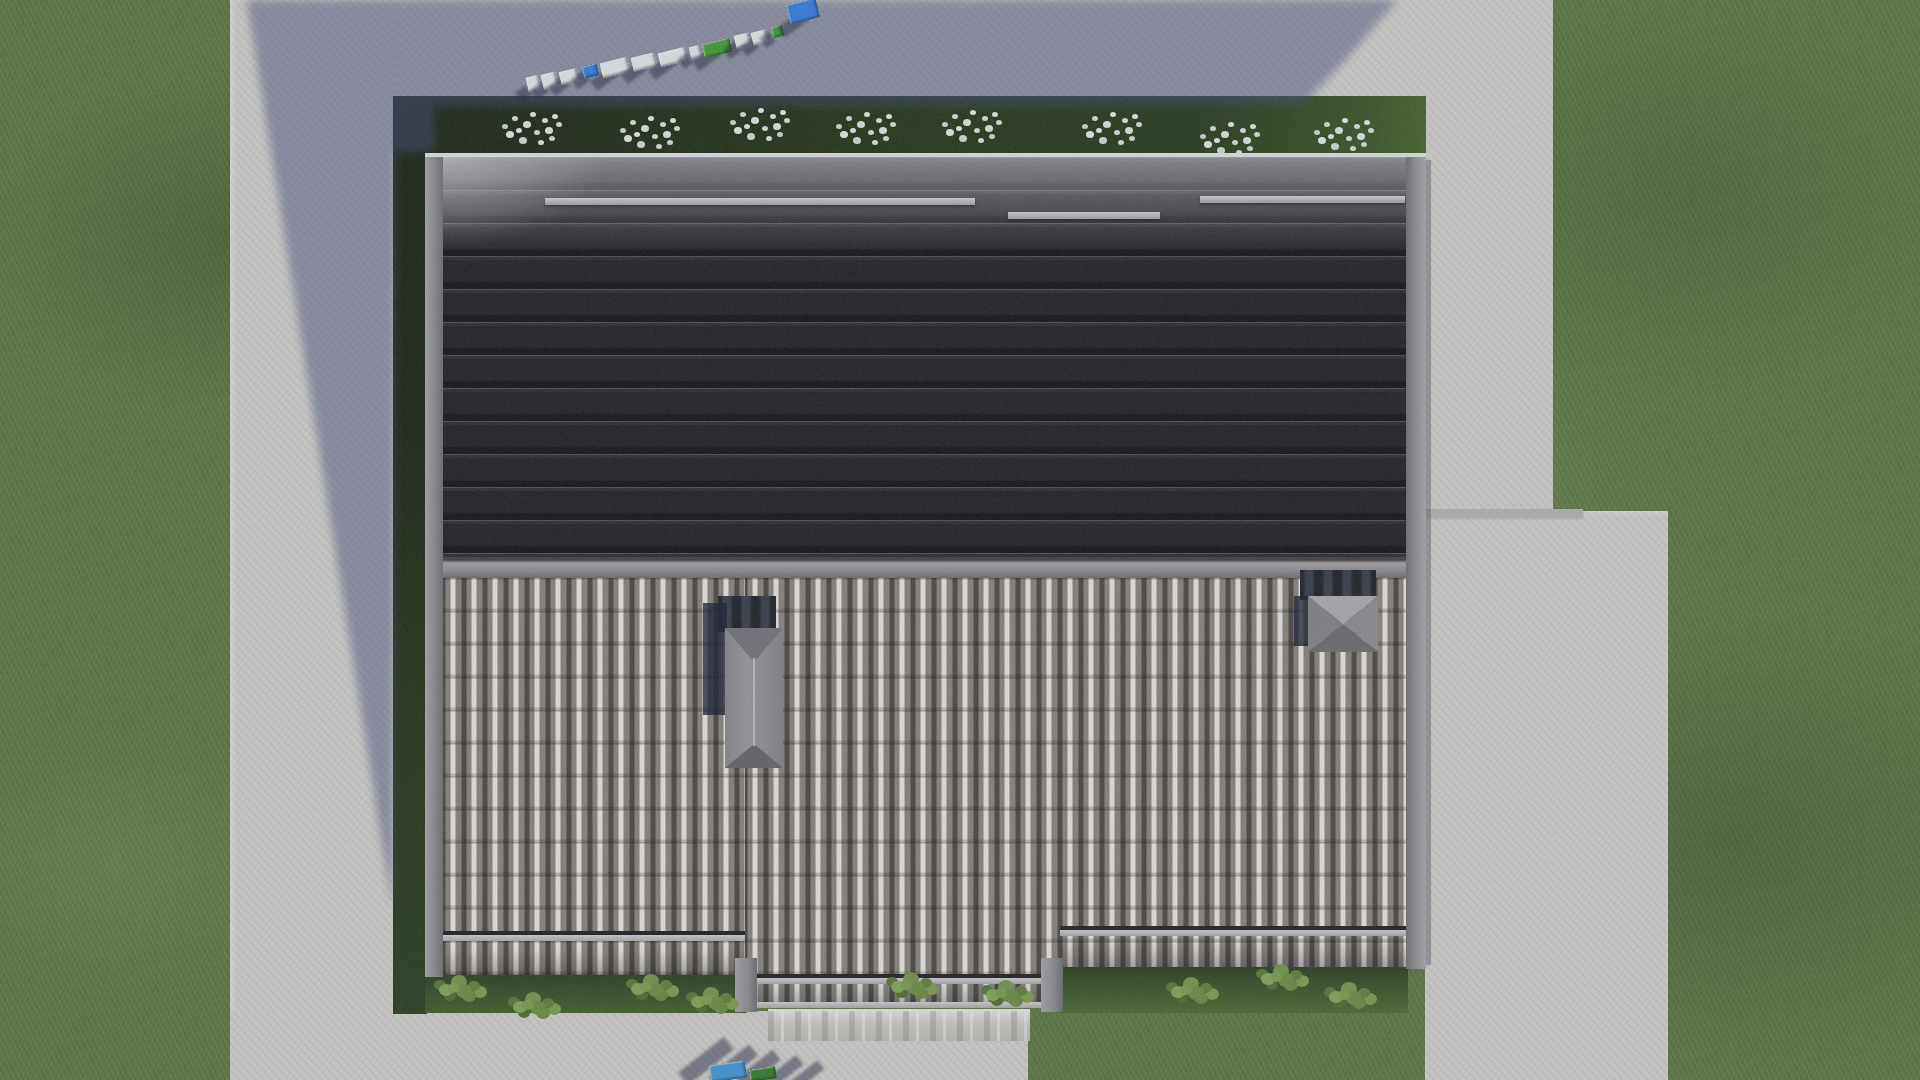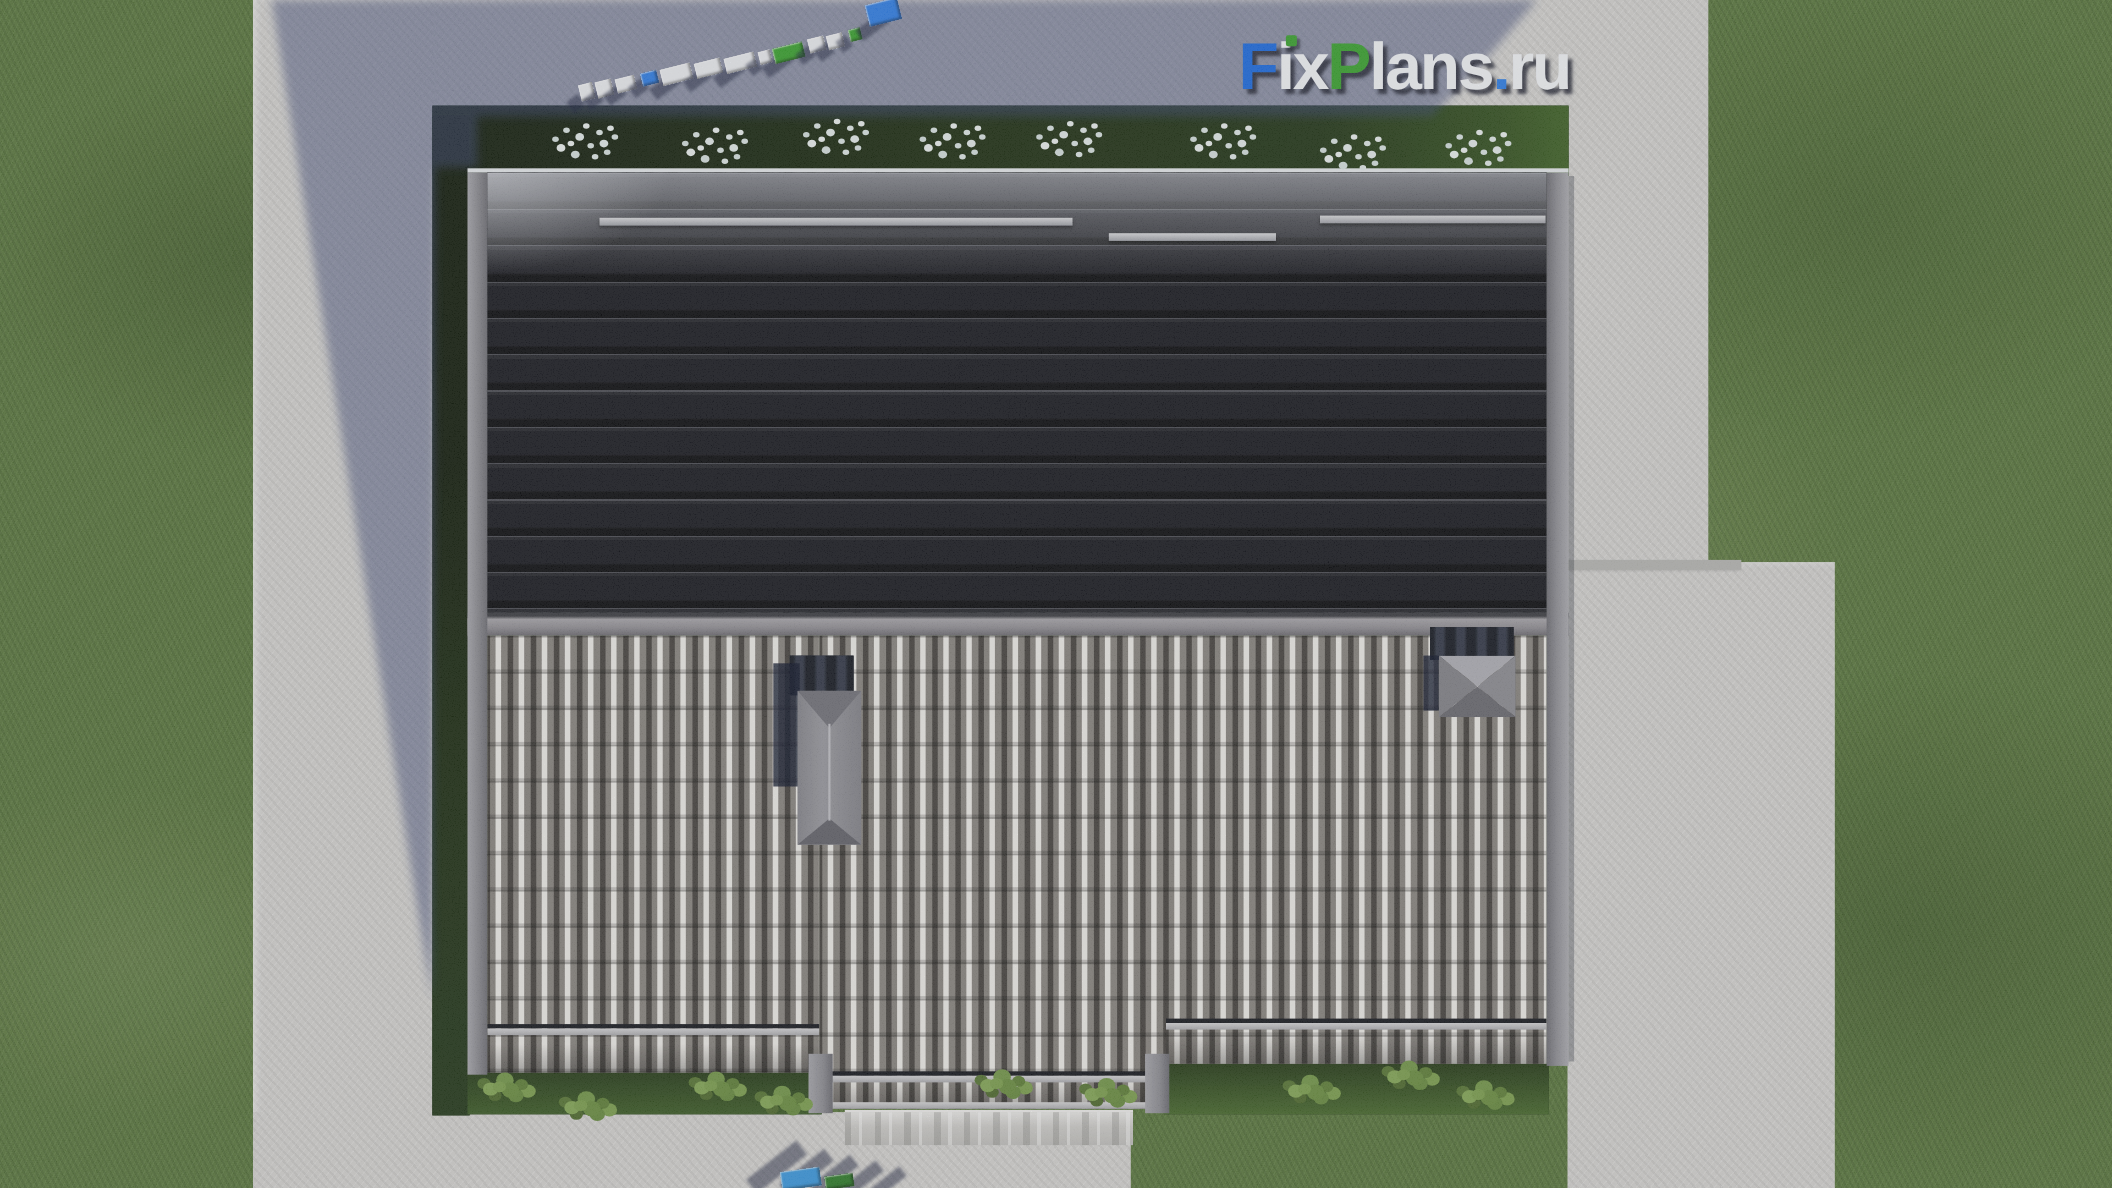--- a/index.html
+++ b/index.html
@@ -255,24 +255,20 @@
       <div class="abs sign-block" style="left: 788px; top: 1px; width: 30px; height: 20px; background: rgb(47, 127, 232); transform: rotate(-14deg);"></div>
       <div class="abs sign-shadow" style="left: 698px; top: 1032px; width: 16px; height: 58px; transform: rotate(52deg);"></div>
       <div class="abs sign-shadow" style="left: 726px; top: 1040px; width: 14px; height: 52px; transform: rotate(52deg);"></div>
       <div class="abs sign-shadow" style="left: 752px; top: 1046px; width: 13px; height: 46px; transform: rotate(52deg);"></div>
       <div class="abs sign-shadow" style="left: 778px; top: 1052px; width: 12px; height: 40px; transform: rotate(52deg);"></div>
       <div class="abs sign-shadow" style="left: 802px; top: 1058px; width: 11px; height: 34px; transform: rotate(52deg);"></div>
       <div class="abs sign-block" style="left: 710px; top: 1063px; width: 36px; height: 17px; background: rgb(59, 154, 224); transform: rotate(-8deg);"></div>
       <div class="abs sign-block" style="left: 750px; top: 1068px; width: 26px; height: 12px; background: rgb(46, 125, 42); transform: rotate(-8deg);"></div>
     </div>
 
-  <div id="logo" class="abs">
-    <span style="color: rgb(28, 108, 226);">F</span><span style="color: rgb(245, 247, 251);">ix</span><span style="color: rgb(58, 164, 47);">P</span><span style="color: rgb(245, 247, 251);">lans</span><span style="color: rgb(46, 127, 232);">.</span><span style="color: rgb(245, 247, 251);">ru</span>
-    <div class="idot" style="background: rgb(58, 164, 47);"></div>
-  </div>
 
   <svg class="abs" style="left:0;top:0;pointer-events:none" width="1920" height="1080">
     <defs>
       <filter id="gDark">
           <feTurbulence type="fractalNoise" baseFrequency="0.8" numOctaves="2" stitchTiles="stitch"></feTurbulence>
         <feColorMatrix type="matrix" values="0 0 0 0 0  0 0 0 0 0  0 0 0 0 0  0.9 0.9 0.9 0 0"></feColorMatrix>
         </filter>
       <filter id="gLight">
           <feTurbulence type="fractalNoise" baseFrequency="0.9" numOctaves="2" seed="7" stitchTiles="stitch"></feTurbulence>
         <feColorMatrix type="matrix" values="0 0 0 0 1  0 0 0 0 1  0 0 0 0 1  0.9 0.9 0.9 0 -0.35"></feColorMatrix>

